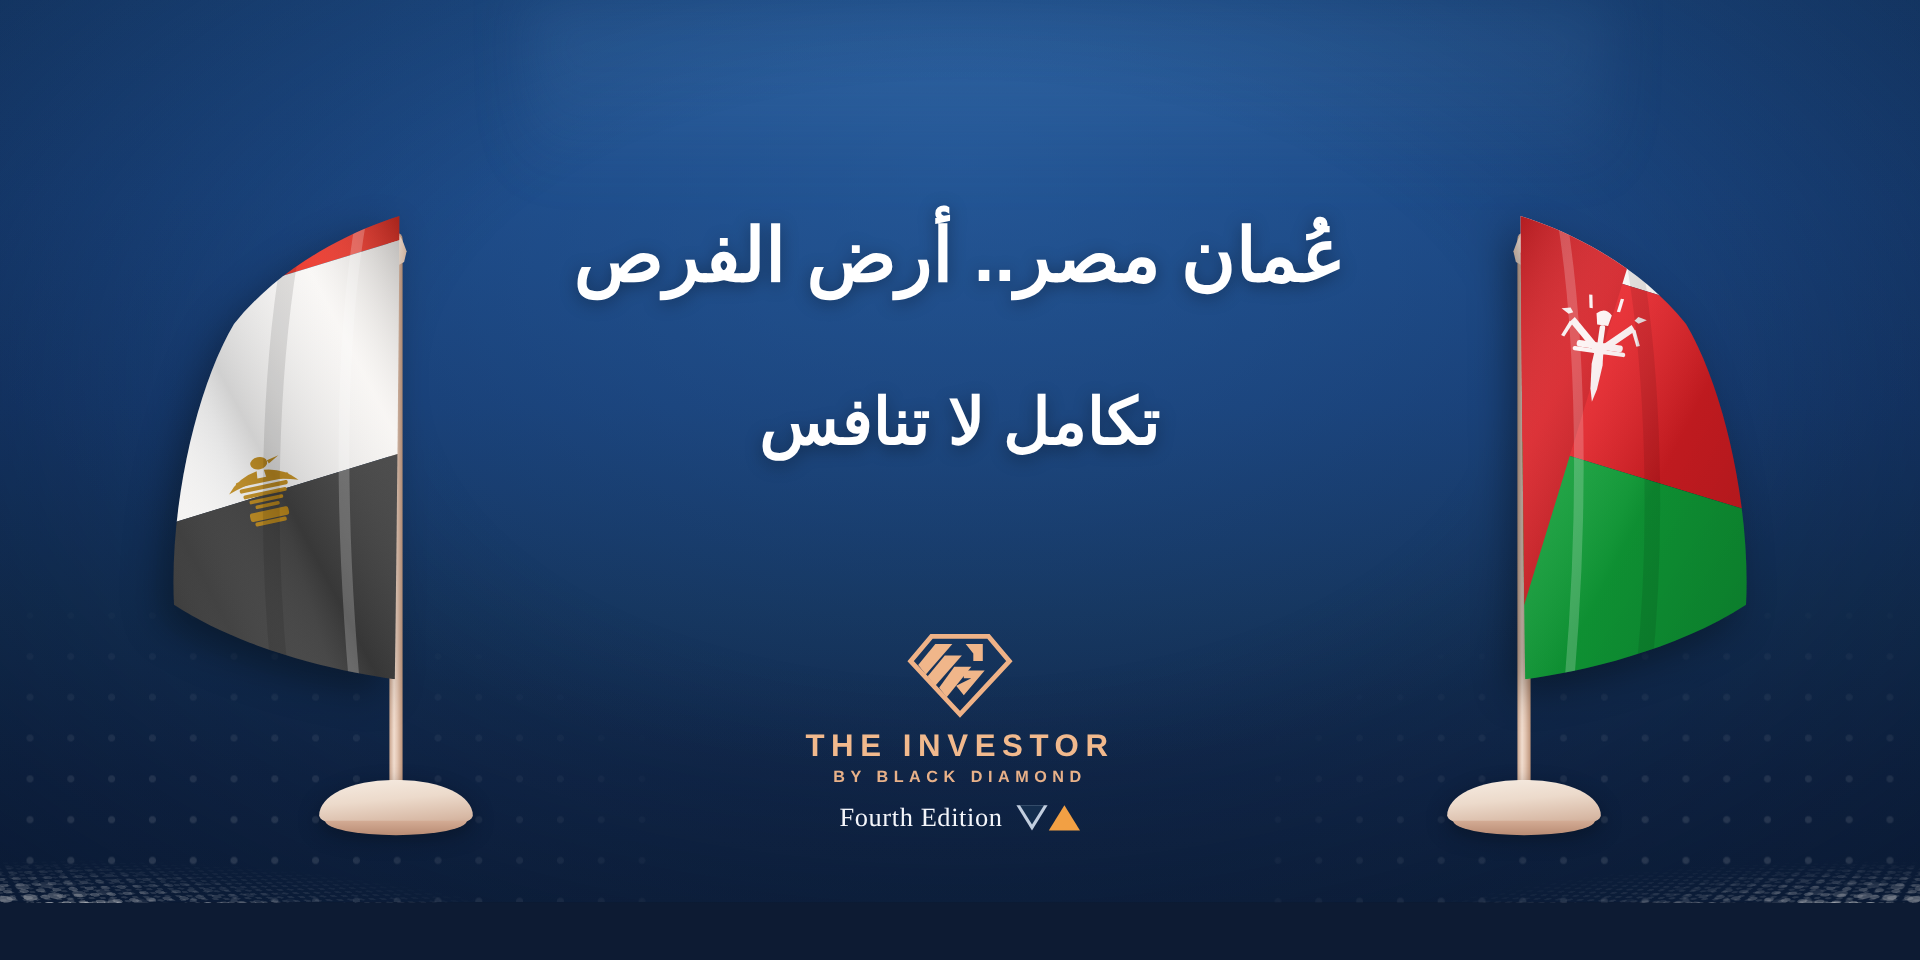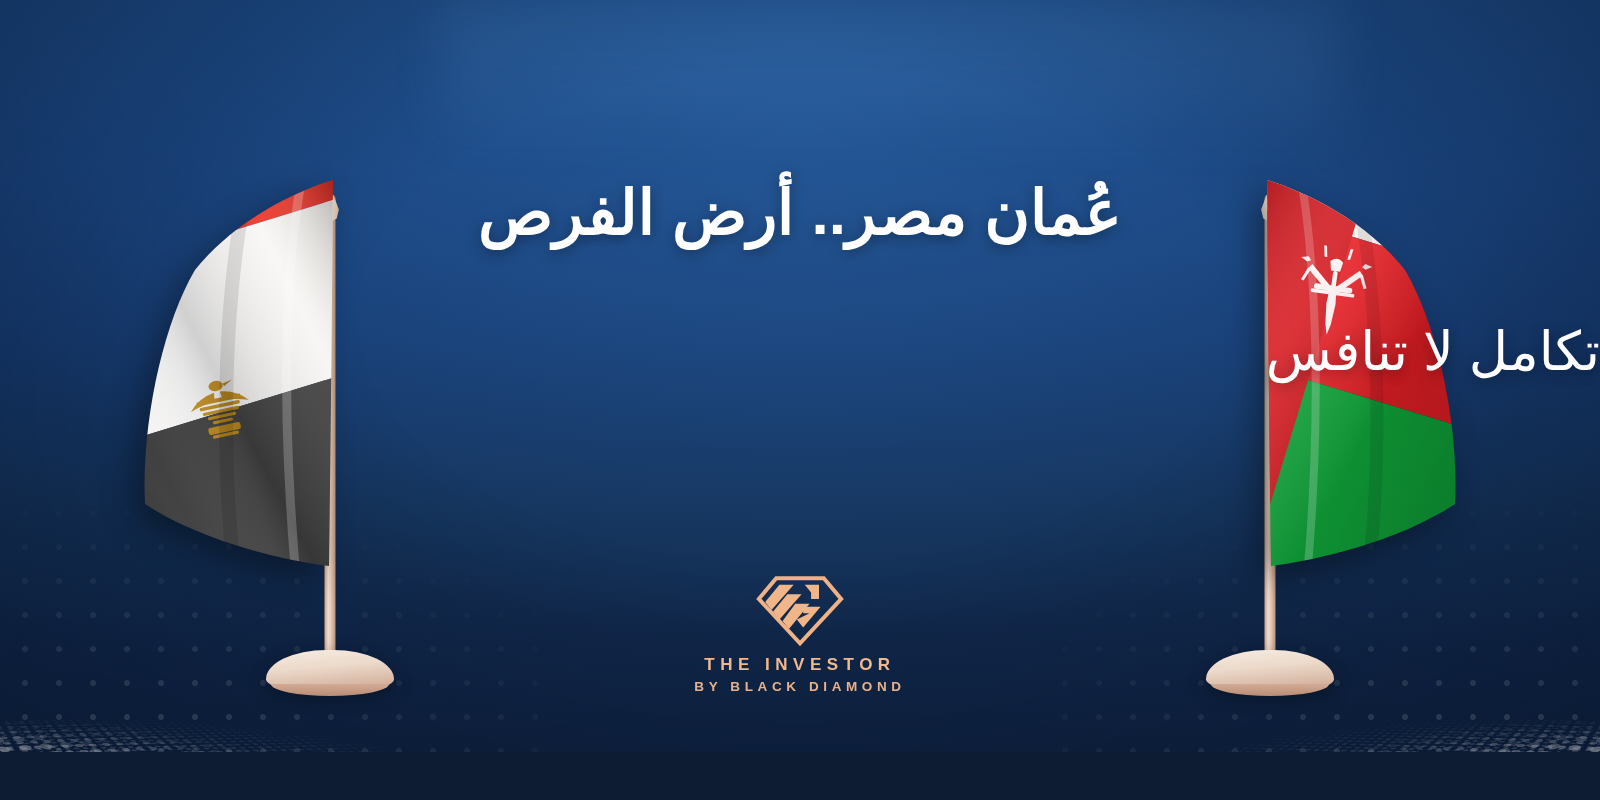--- a/index.html
+++ b/index.html
@@ -56,22 +56,22 @@
   
   .headline{
     position:absolute;left:0;right:0;top:176px;
     text-align:center;color:#ffffff;direction:rtl;
     font-size:62px;font-weight:700;letter-spacing:1px;
     text-shadow:0 3px 14px rgba(0,0,0,.35);
     z-index:6;
   }
   .subline{
     position:absolute;left:0;right:0;top:320px;
-    color:#ffffff;direction:rtl;
-    font-size:54px;font-weight:400;letter-spacing:3px;
+    text-align:center;color:#ffffff;direction:rtl;
+    font-size:54px;font-weight:700;letter-spacing:3px;
     text-shadow:0 3px 14px rgba(0,0,0,.35);
     z-index:6;
   }
 
   
   .flagset{position:absolute;bottom:60px;z-index:4;width:300px;height:540px;}
   .flagset.left{left:180px;}
   .flagset.right{right:180px;}
 
   .base{
@@ -105,21 +105,21 @@
   .cloth.right{left:142px;}
   .cloth svg{width:100%;height:100%;display:block;}
 
   
   .logo{
     position:absolute;left:50%;transform:translateX(-50%);
     bottom:58px;text-align:center;z-index:7;width:420px;
   }
   .logo-mark{width:96px;height:76px;margin:0 auto 8px;display:block;}
   .brand{
-    color:#f1b98d;font-size:17px;font-weight:700;letter-spacing:5.5px;
+    color:#f1b98d;font-size:26px;font-weight:700;letter-spacing:5.5px;
     line-height:1.05;
   }
   .brand-sub{
     color:#e8b189;font-size:13.5px;font-weight:700;letter-spacing:4.6px;
     margin-top:5px;
     text-align:center;
   }
   .edition-row{
     display:flex;align-items:center;justify-content:center;gap:12px;margin-top:13px;
   }
@@ -314,15 +314,22 @@
       <g fill="#f0b68a">
         <path d="M34 16 L52 16 L24 48 L16 38 Z"></path>
         <path d="M44 28 L62 28 L34 60 L26 50 Z"></path>
         <path d="M54 40 L72 40 L46 72 L38 62 Z"></path>
         <path d="M66 16 L84 16 L84 34 L74 34 L74 26 Z"></path>
         <path d="M64 44 L86 44 L64 70 L56 60 L72 52 L64 52 Z"></path>
       </g>
     </svg>
     <div class="brand">THE INVESTOR</div>
     <div class="brand-sub">BY BLACK DIAMOND</div>
+    <div class="edition-row">
+      <span class="edition">Fourth Edition</span>
+      <span class="tri-wrap">
+        <span class="tri-down"></span>
+        <span class="tri-up"></span>
+      </span>
+    </div>
   </div>
 
 </div>
 
 </body></html>

